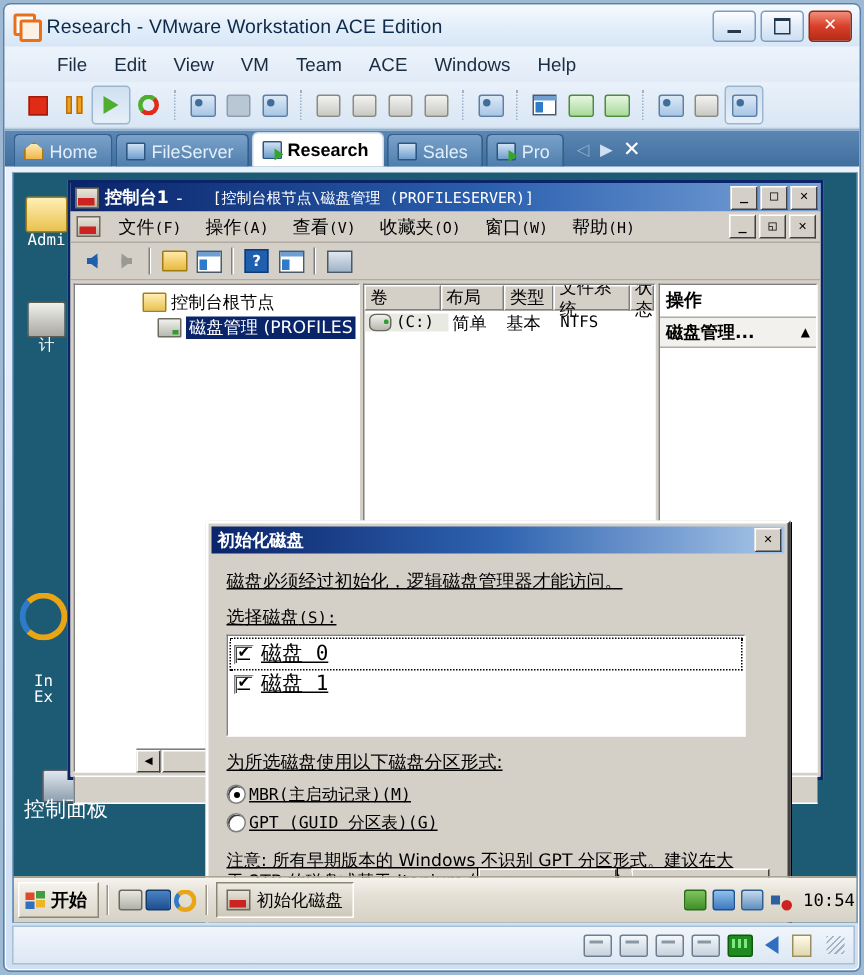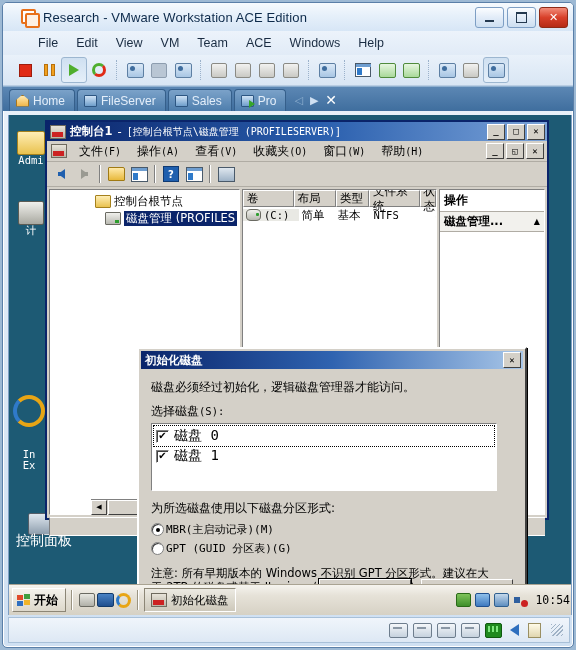--- a/index.html
+++ b/index.html
@@ -16,21 +16,21 @@
     position:absolute;left:2px;top:2px;width:572px;height:646px;
     border:1px solid #5a7fa8;border-radius:5px;
     background:linear-gradient(180deg,#eef4fb 0%,#dce8f5 55%,#cfe0f2 100%);
     box-sizing:border-box;
     box-shadow:inset 0 0 0 1px #ffffff;
     overflow:hidden;
   }
   .titlebar{
     position:relative;height:28px;
     background:linear-gradient(180deg,#f6fafe 0%,#e6f0fa 45%,#d7e6f6 100%);
-    display:flex;align-items:center;padding:0 12px;
+    display:flex;align-items:center;padding:0 0;
   }
   .title-icon{
     width:16px;height:16px;margin:0 6px 0 6px;flex:none;position:relative;
   }
   .title-icon .sq1{position:absolute;left:0;top:0;width:11px;height:11px;border:2px solid #e8701a;border-radius:2px;background:#fff;}
   .title-icon .sq2{position:absolute;left:4px;top:4px;width:11px;height:11px;border:2px solid #e8701a;border-radius:2px;background:#fdf0e4;}
   .title-text{
     font-size:13px;color:#0d2a4a;font-weight:400;letter-spacing:0.1px;
     white-space:nowrap;
   }
@@ -117,21 +117,21 @@
   #mmc-window{
     position:absolute;left:36px;top:5px;width:504px;height:400px;
     border:2px solid #0a246a;background:#d4d0c8;box-sizing:border-box;
     font-family:"DejaVu Sans","Liberation Sans",sans-serif;
   }
   .mmc-title{
     height:19px;display:flex;align-items:center;padding:0 2px 0 3px;
     background:linear-gradient(90deg,#0a246a 0%,#2a5fae 55%,#7ba3d8 100%);
     color:#fff;font-size:11.5px;font-weight:bold;
   }
-  .mmc-title .sub{font-weight:normal;font-family:"DejaVu Sans Mono",monospace;font-size:10px;}
+  .mmc-title .sub{font-weight:normal;font-family:"DejaVu Sans Mono",monospace;font-size:10px;margin-left:15px;}
   .mmc-btns{margin-left:auto;display:flex;gap:2px;}
   .sysbtn{
     width:16px;height:14px;background:#d4d0c8;border:1px solid;
     border-color:#fff #404040 #404040 #fff;
     display:flex;align-items:center;justify-content:center;
     font-size:9px;font-family:"DejaVu Sans Mono",monospace;color:#000;font-weight:bold;line-height:1;
   }
   .mmc-menubar{
     height:20px;display:flex;align-items:center;gap:0;padding-left:2px;
     background:#d4d0c8;border-bottom:1px solid #b0aca4;
@@ -206,21 +206,21 @@
     background:#d4d0c8;border:2px solid;border-color:#fff #404040 #404040 #fff;
     box-shadow:1px 1px 0 #000;box-sizing:border-box;
     font-family:"DejaVu Sans","Liberation Sans",sans-serif;
   }
   .dlg-title{
     height:18px;margin:2px;display:flex;align-items:center;padding:0 2px 0 4px;
     background:linear-gradient(90deg,#0a246a 0%,#2f63b0 50%,#a8c6e8 100%);
     color:#fff;font-weight:bold;font-size:11.5px;
   }
   .dlg-title .x{margin-left:auto;}
-  .dlg-body{padding:8px 28px 0 12px;font-size:12px;color:#000;}
+  .dlg-body{padding:8px 28px 0 12px;font-size:12px;color:#000;text-decoration:underline;}
   .dlg-msg{margin-bottom:7px;}
   .dlg-label{margin-bottom:3px;}
   .dlg-label .mn{font-family:"DejaVu Sans Mono",monospace;font-size:10.5px;}
   .disk-list{
     height:68px;background:#fff;border:1px solid;border-color:#808080 #fff #fff #808080;
     padding:2px;box-sizing:border-box;
   }
   .disk-item{display:flex;align-items:center;gap:5px;font-size:11.5px;padding:1px 2px;}
   .disk-item.focus{outline:1px dotted #000;}
   .cb{
@@ -400,20 +400,27 @@
       <span class="tab-ico home">
           <span class="body"></span>
         </span>
       <span>Home</span>
     </div>
     <div class="tab">
       <span class="tab-ico plain">
           <span class="body"></span>
         </span>
       <span>FileServer</span>
+    </div>
+    <div class="tab active">
+      <span class="tab-ico">
+          <span class="body"></span>
+          <span class="play"></span>
+        </span>
+      <span>Research</span>
     </div>
     <div class="tab">
       <span class="tab-ico plain">
           <span class="body"></span>
         </span>
       <span>Sales</span>
     </div>
     <div class="tab">
       <span class="tab-ico">
           <span class="body"></span>

